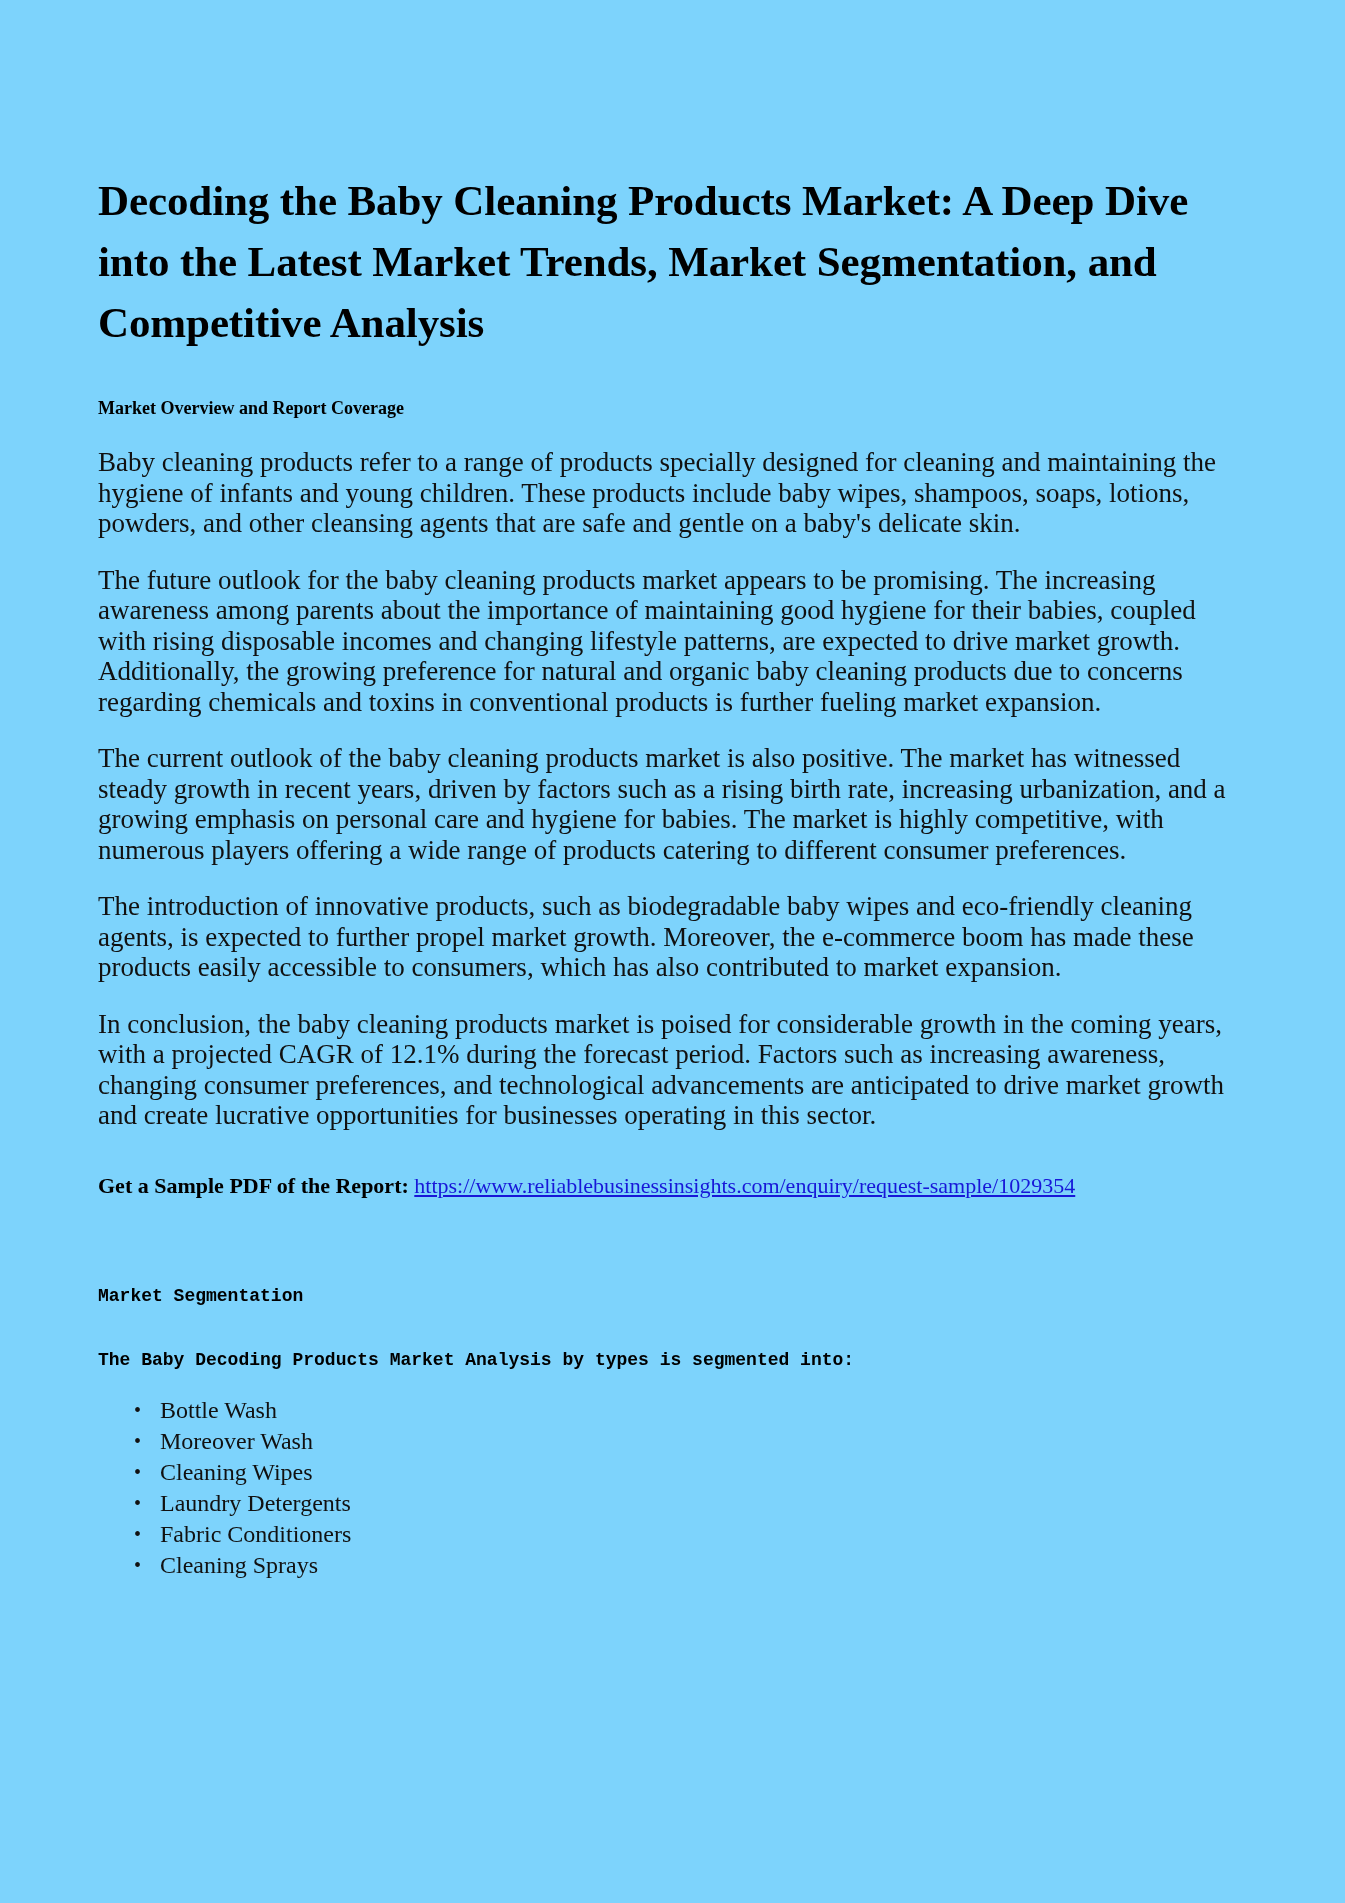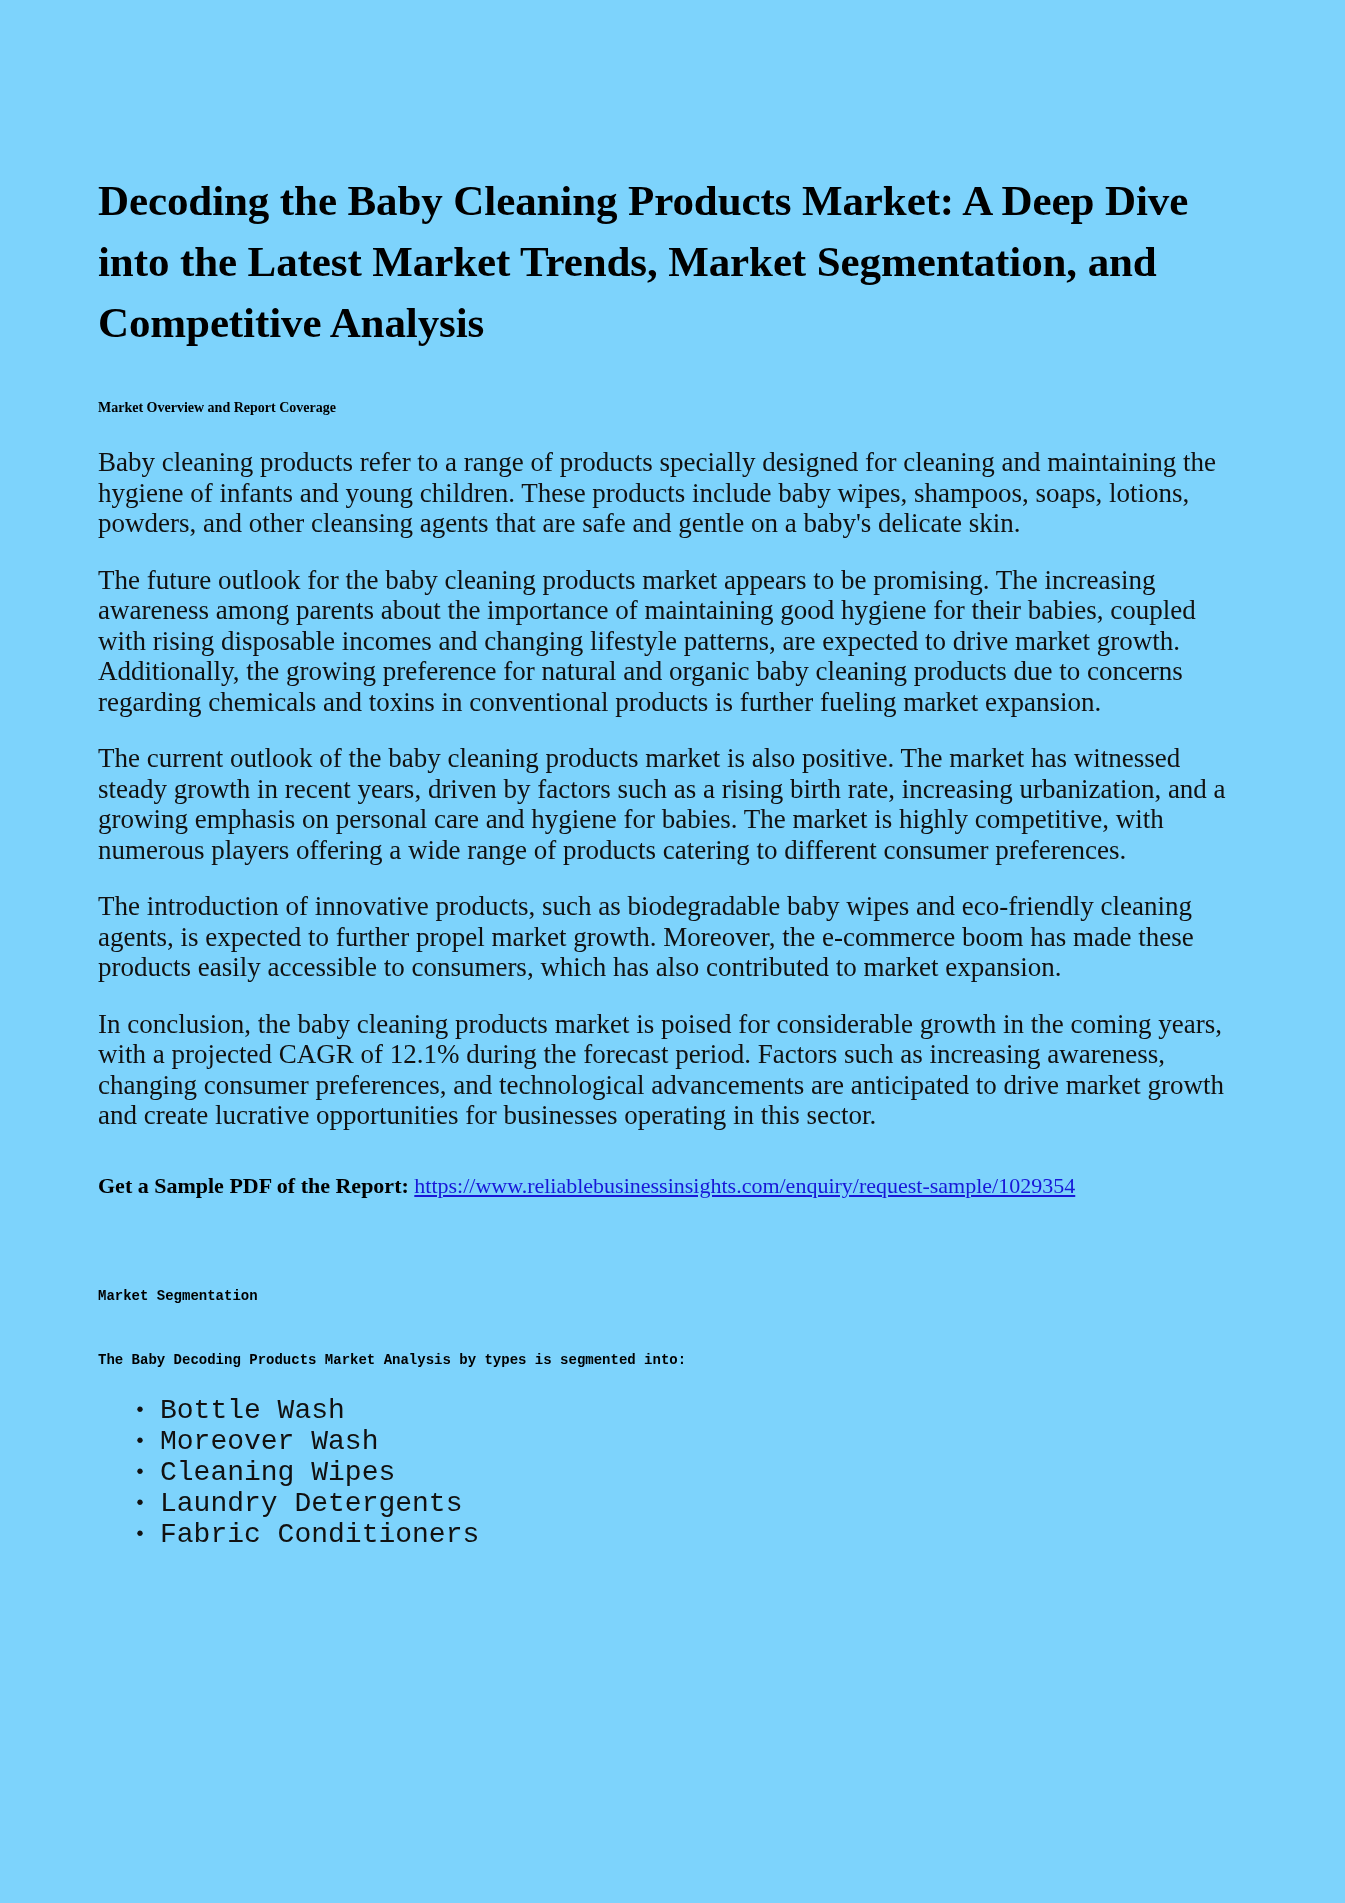--- a/index.html
+++ b/index.html
@@ -35,21 +35,21 @@
     color: #000000;
     margin: 0 0 0 0;
     letter-spacing: -0.1px;
     width: 1155px;
   }
 
   
   .section-heading {
     font-family: "Liberation Serif", "DejaVu Serif", serif;
     font-weight: bold;
-    font-size: 14px;
+    font-size: 18px;
     line-height: 26px;
     color: #000000;
     margin: 42px 0 0 0;
   }
 
   .section-heading.tight-top {
     margin-top: 38px;
     font-family: Liberation Mono, monospace;
   }
 
@@ -83,22 +83,22 @@
     color: #1717d8;
     text-decoration: underline;
     word-break: break-all;
   }
 
   
   .seg-list {
     margin: 22px 0 0 0;
     padding-left: 62px;
     list-style: none;
-    font-family: Liberation Mono, monospace;
-    font-size: 28px;
+    font-family: Liberation Serif, serif;
+    font-size: 24px;
     line-height: 31px;
     color: #111111;
   }
 
   .seg-list li {
     position: relative;
     padding-left: 0;
   }
 
   .seg-list li::before {
@@ -142,16 +142,17 @@
     <p class="section-heading tight-top">Market Segmentation</p>
 
     <p class="section-heading tight-top">The Baby Decoding Products Market Analysis by types is segmented into:</p>
 
     <ul class="seg-list">
       <li>Bottle Wash</li>
       <li>Moreover Wash</li>
       <li>Cleaning Wipes</li>
       <li>Laundry Detergents</li>
       <li>Fabric Conditioners</li>
+      <li>Cleaning Sprays</li>
     </ul>
 
   </div>
 </div>
 
 </body></html>

